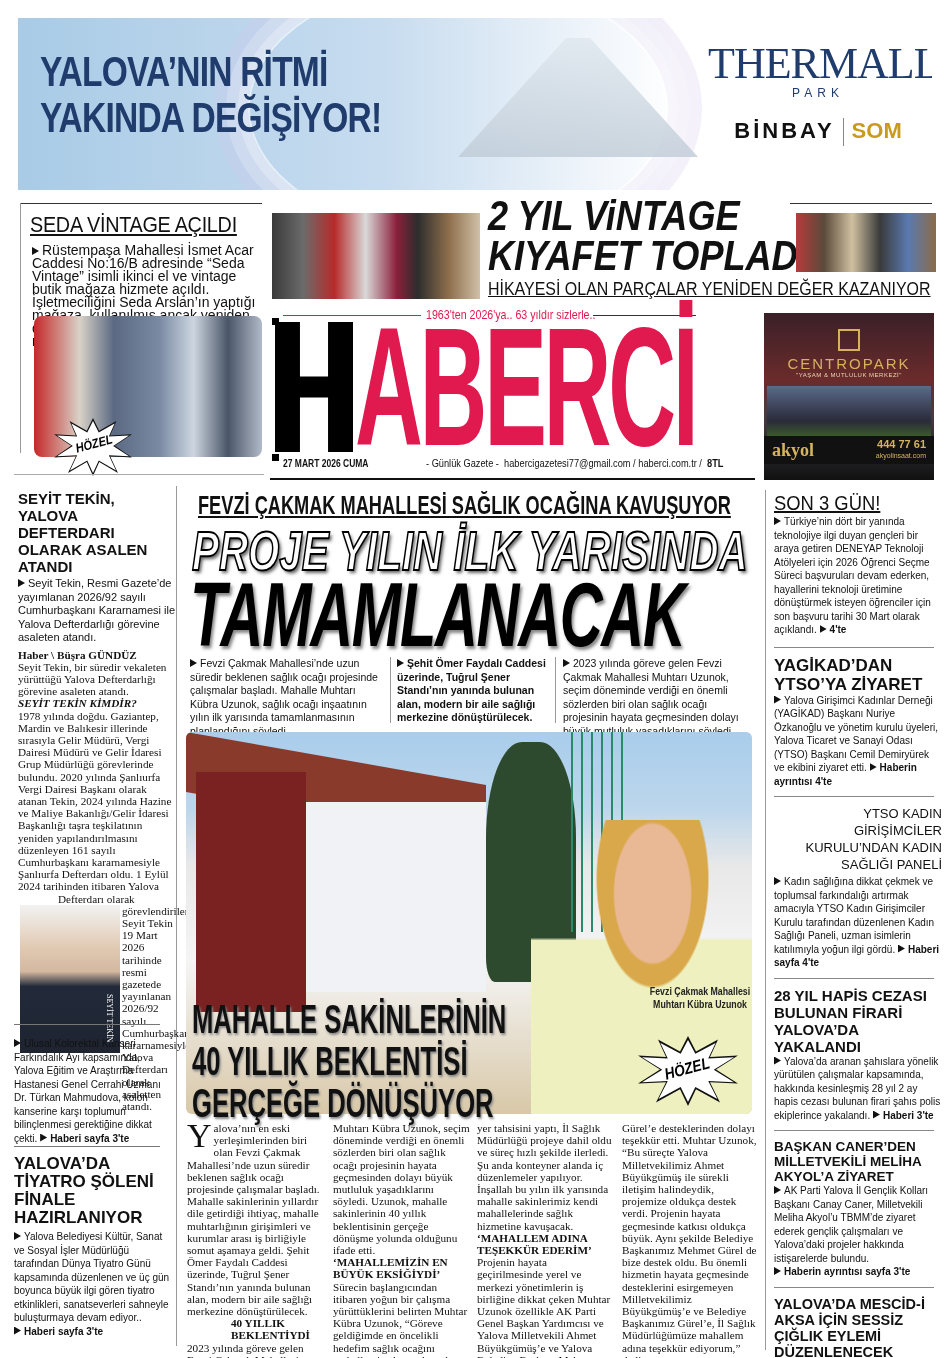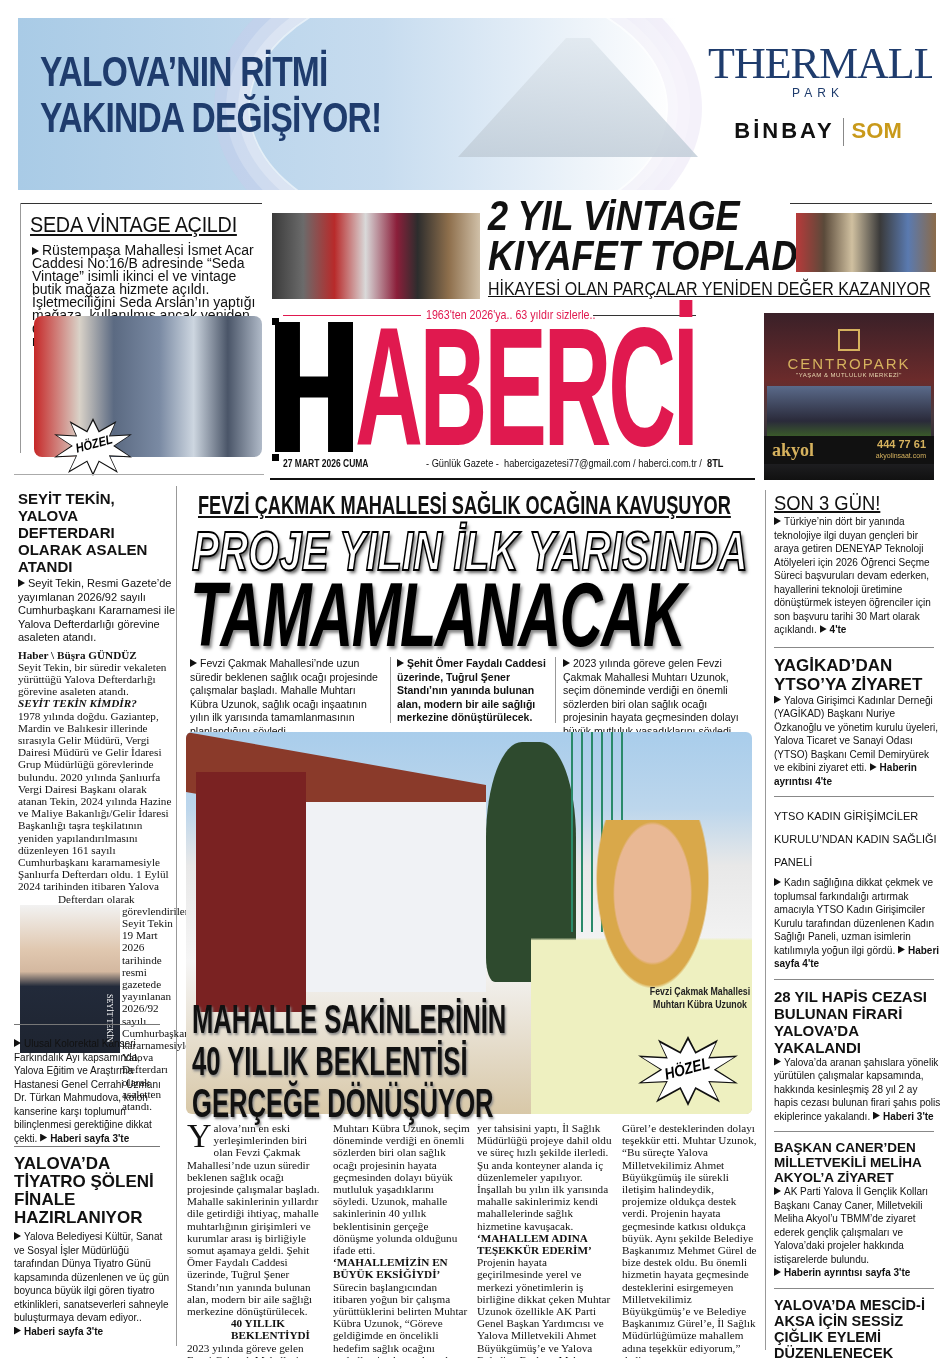--- a/index.html
+++ b/index.html
@@ -210,21 +210,21 @@
     <div style="font-size:20px;text-decoration:underline;transform:scaleX(.92);transform-origin:left;">SON 3 GÜN!</div>
     <div class="sidebody"><span class="bullet"></span><span>Türkiye’nin dört bir yanında teknolojiye ilgi duyan gençleri bir araya getiren DENEYAP Teknoloji Atölyeleri için 2026 Öğrenci Seçme Süreci başvuruları devam ederken, hayallerini teknoloji üretimine dönüştürmek isteyen öğrenciler için son başvuru tarihi 30 Mart olarak açıklandı.</span> <span class="bullet"></span><b>4'te</b></div>
   </div>
   <div class="hline" style="margin:10px 0 8px;width:160px;background:#888;"></div>
   <div>
     <div class="sidehead" style="font-size:17px;line-height:19px;">YAGİKAD’DAN YTSO’YA ZİYARET</div>
     <div class="sidebody"><span class="bullet"></span><span>Yalova Girişimci Kadınlar Derneği (YAGİKAD) Başkanı Nuriye Özkanoğlu ve yönetim kurulu üyeleri, Yalova Ticaret ve Sanayi Odası (YTSO) Başkanı Cemil Demiryürek ve ekibini ziyaret etti.</span> <span class="bullet"></span><b>Haberin ayrıntısı 4'te</b></div>
   </div>
   <div class="hline" style="margin:8px 0 8px;width:160px;background:#888;"></div>
   <div>
-    <div style="font-size:11px;line-height:23px;">YTSO KADIN GİRİŞİMCİLER KURULU’NDAN KADIN SAĞLIĞI PANELİ</div>
+    <div style="font-size:13px;line-height:17px;text-align:right;">YTSO KADIN GİRİŞİMCİLER KURULU’NDAN KADIN SAĞLIĞI PANELİ</div>
     <div class="sidebody" style="margin-top:2px;"><span class="bullet"></span><span>Kadın sağlığına dikkat çekmek ve toplumsal farkındalığı artırmak amacıyla YTSO Kadın Girişimciler Kurulu tarafından düzenlenen Kadın Sağlığı Paneli, uzman isimlerin katılımıyla yoğun ilgi gördü.</span> <span class="bullet"></span><b>Haberi sayfa 4'te</b></div>
   </div>
   <div class="hline" style="margin:8px 0 8px;width:160px;background:#888;"></div>
   <div>
     <div class="sidehead" style="font-size:15px;line-height:17px;">28 YIL HAPİS CEZASI BULUNAN FİRARİ YALOVA’DA YAKALANDI</div>
     <div class="sidebody"><span class="bullet"></span><span>Yalova’da aranan şahıslara yönelik yürütülen çalışmalar kapsamında, hakkında kesinleşmiş 28 yıl 2 ay hapis cezası bulunan firari şahıs polis ekiplerince yakalandı.</span> <span class="bullet"></span><b>Haberi 3'te</b></div>
   </div>
   <div class="hline" style="margin:8px 0 8px;width:160px;background:#888;"></div>
   <div>
     <div class="sidehead" style="font-size:13.5px;line-height:15px;">BAŞKAN CANER’DEN MİLLETVEKİLİ MELİHA AKYOL’A ZİYARET</div>

